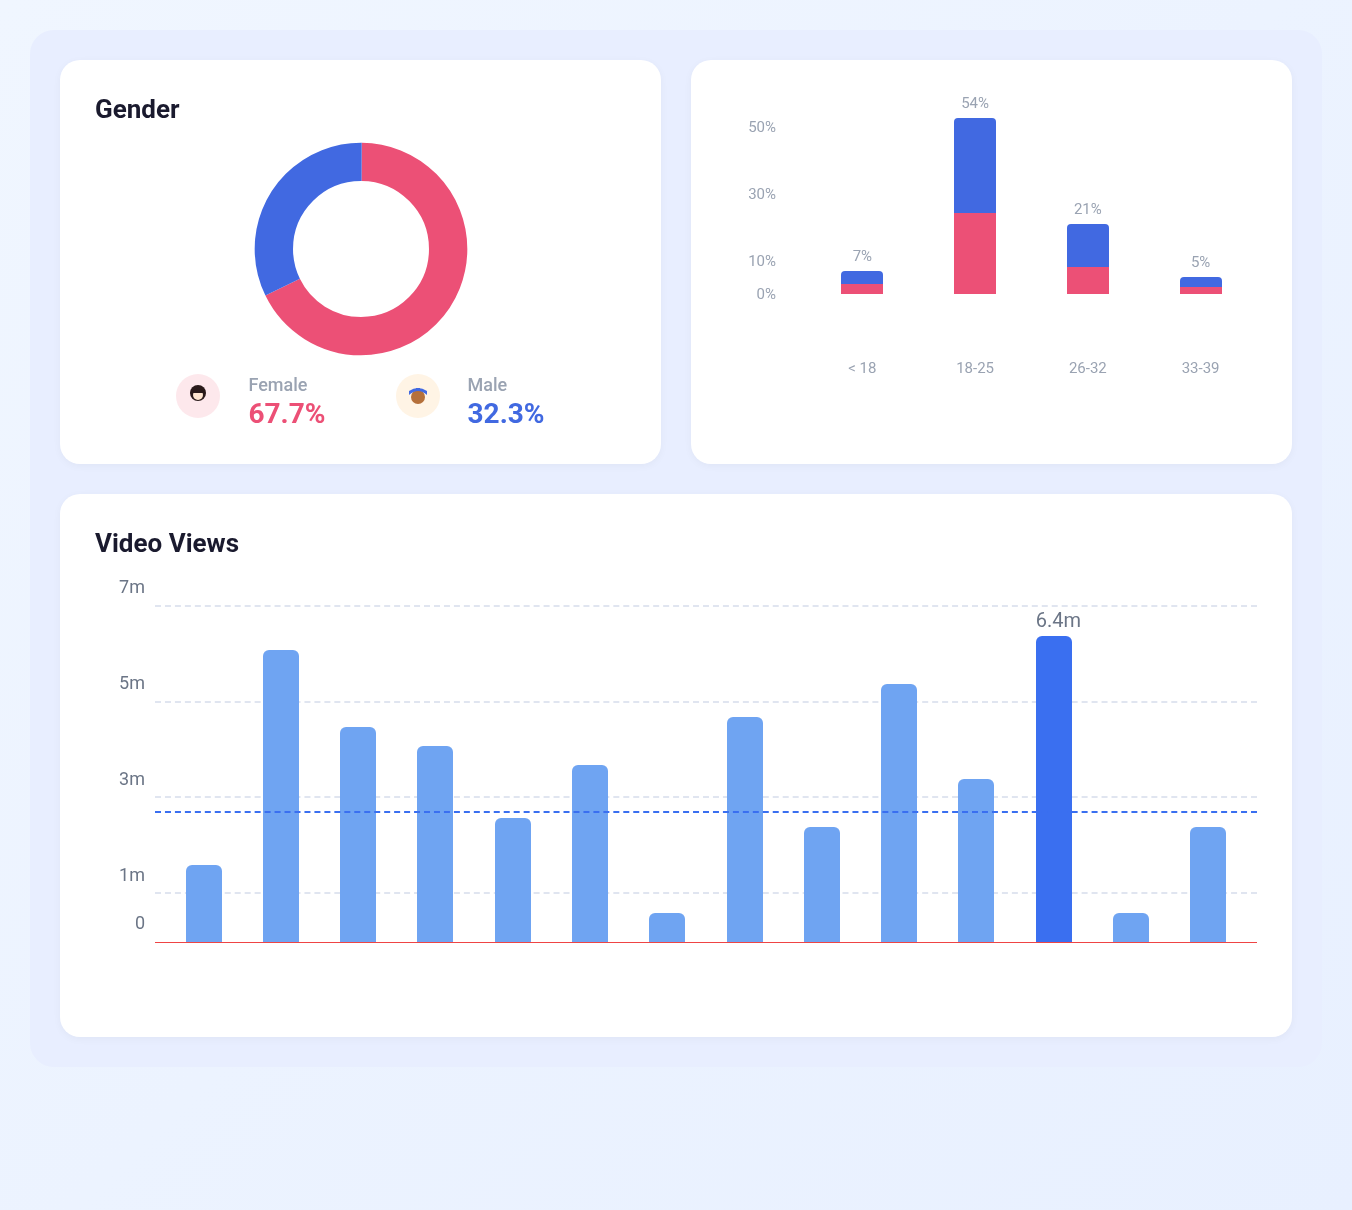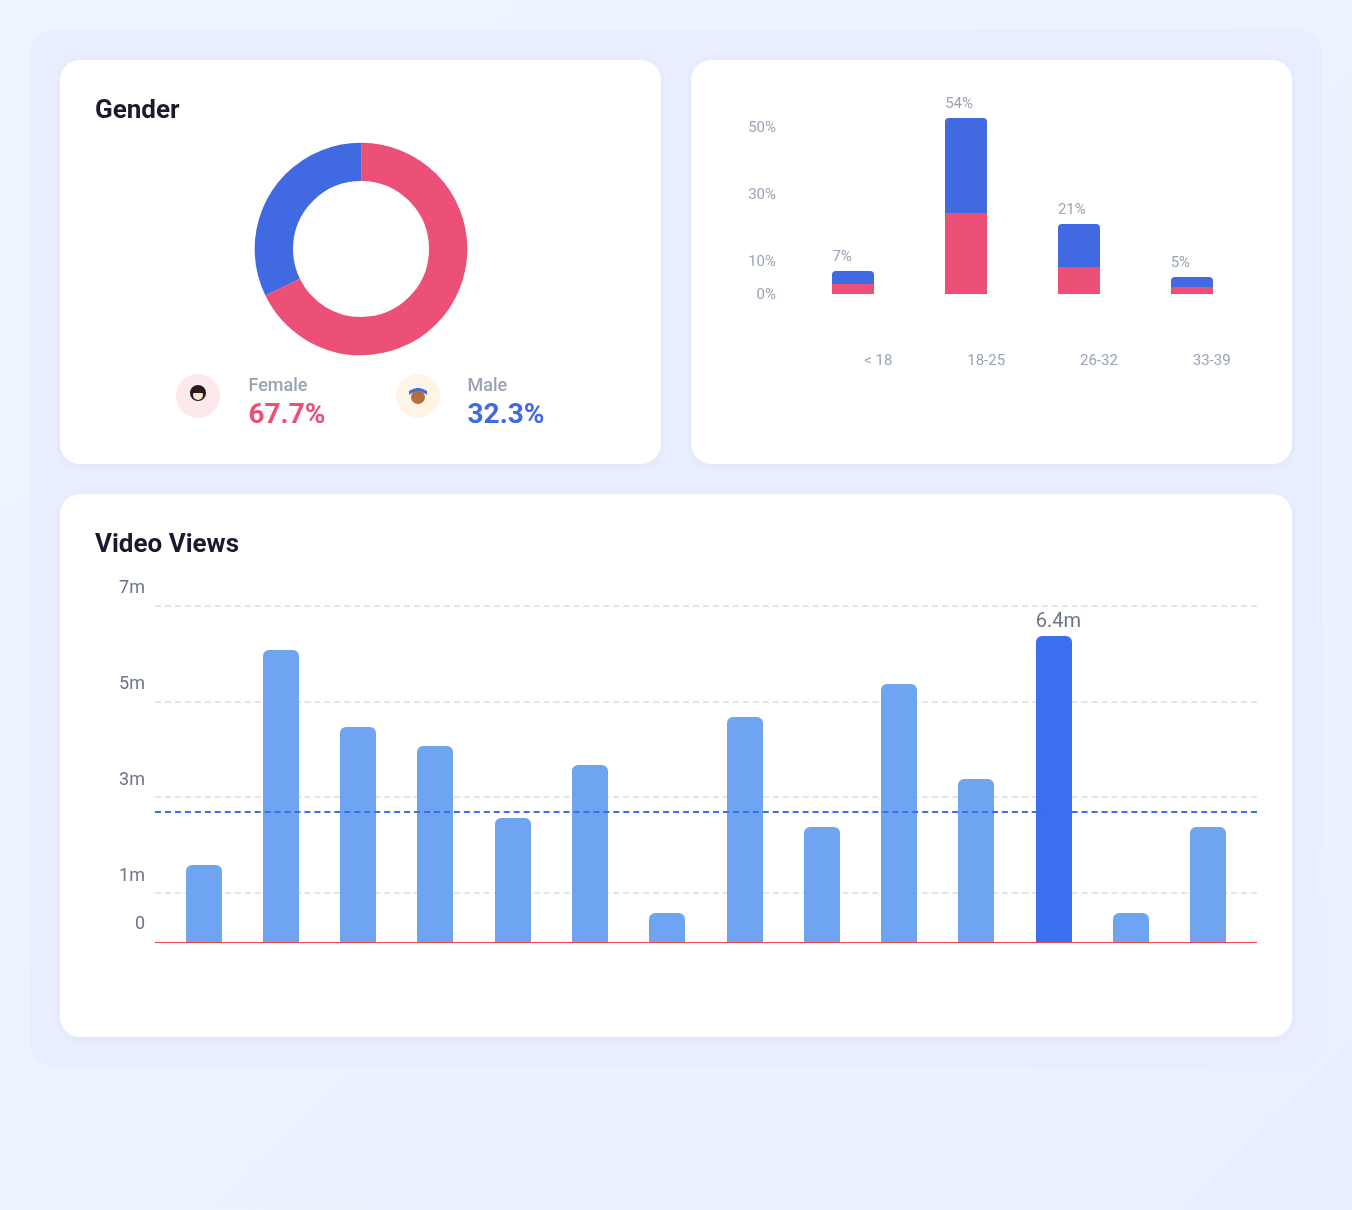--- a/index.html
+++ b/index.html
@@ -81,20 +81,21 @@
     flex: 1;
     display: flex;
     justify-content: space-around;
     align-items: flex-end;
     height: 200px;
     position: relative;
   }
   .age-bar-col {
     display: flex;
     flex-direction: column;
+    align-items: center;
     width: 60px;
     position: relative;
     height: 100%;
     justify-content: flex-end;
   }
   .age-bar-label-top {
     font-size: 15px;
     color: #9aa3b2;
     margin-bottom: 6px;
   }
@@ -110,22 +111,23 @@
   .seg-bot { background: #ec5076; }
   .age-xaxis {
     display: flex;
     justify-content: space-around;
     margin-left: 80px;
     margin-top: 12px;
   }
   .age-xtick {
     font-size: 15px;
     color: #9aa3b2;
-    text-align: right;
+    text-align: center;
     width: 60px;
+    margin-top: 8px;
   }
 
   
   .video-card { grid-column: 1 / span 2; }
   .vv-chart {
     position: relative;
     margin-top: 25px;
     height: 420px;
     display: flex;
   }

